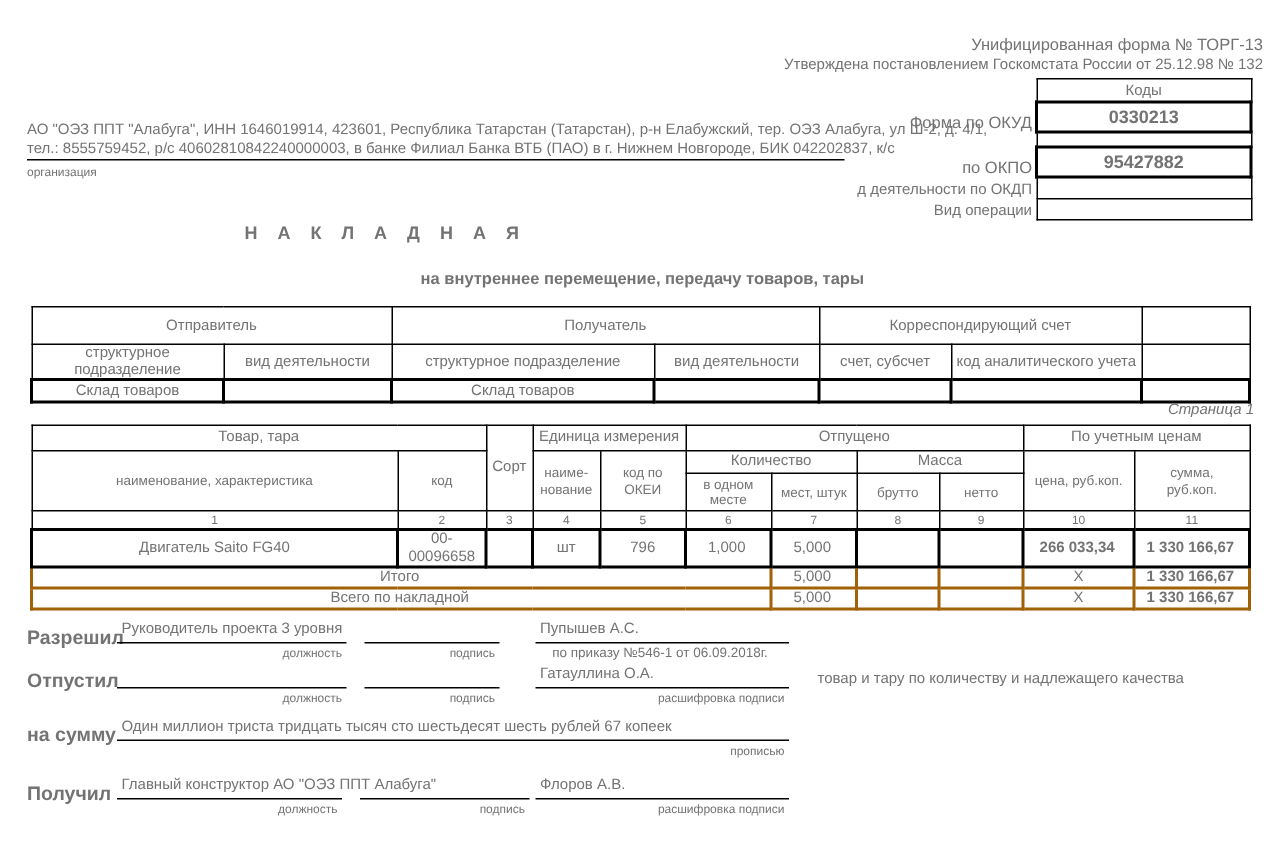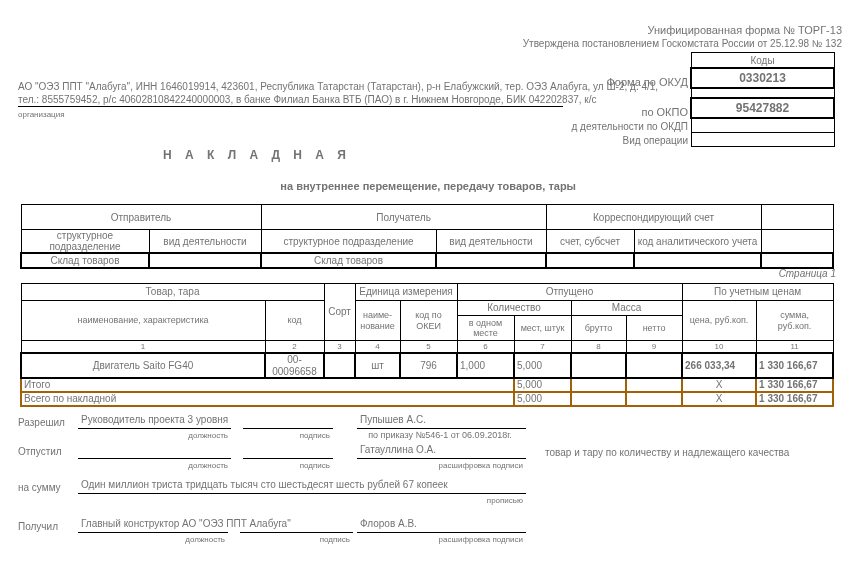--- a/index.html
+++ b/index.html
@@ -47,24 +47,24 @@
   .goods{left:20px;top:283px;width:812px}
   .goods td{border:1px solid #000;text-align:center;font-size:9px;line-height:1.15}
   .goods tr.gh1 td{height:16px;font-size:10px}
   .goods tr.gh2 td{height:14px;font-size:9px}
   .goods tr.gh2 td.grp{font-size:10px}
   .goods tr.gh3 td{height:24px}
   .goods tr.num td{font-size:8px;height:11px;padding:0}
   .goods tr.data td{border:2px solid #000;font-size:10px;height:13px}
   .goods tr.total td{border:2px solid #a16207;font-size:10px;height:12px}
   .goods td.nob{border:none}
-  .goods td.rv{text-align:left;padding-right:4px}
-
-  
-  .slabel{position:absolute;font-weight:normal;font-size:10px}
+  .goods td.rv{text-align:center;padding-right:4px}
+
+  
+  .slabel{position:absolute;font-weight:bold;font-size:13px}
   .line{position:absolute;border-bottom:1px solid #000;height:14px;font-size:10px;white-space:nowrap;padding-left:3px}
   .cap{position:absolute;font-size:8px;text-align:right}
   .note{position:absolute;font-size:9px;text-align:center}
   .plain{position:absolute;font-size:10px;white-space:nowrap}
 </style>
 </head>
 <body>
 
 <div class="page">
 

